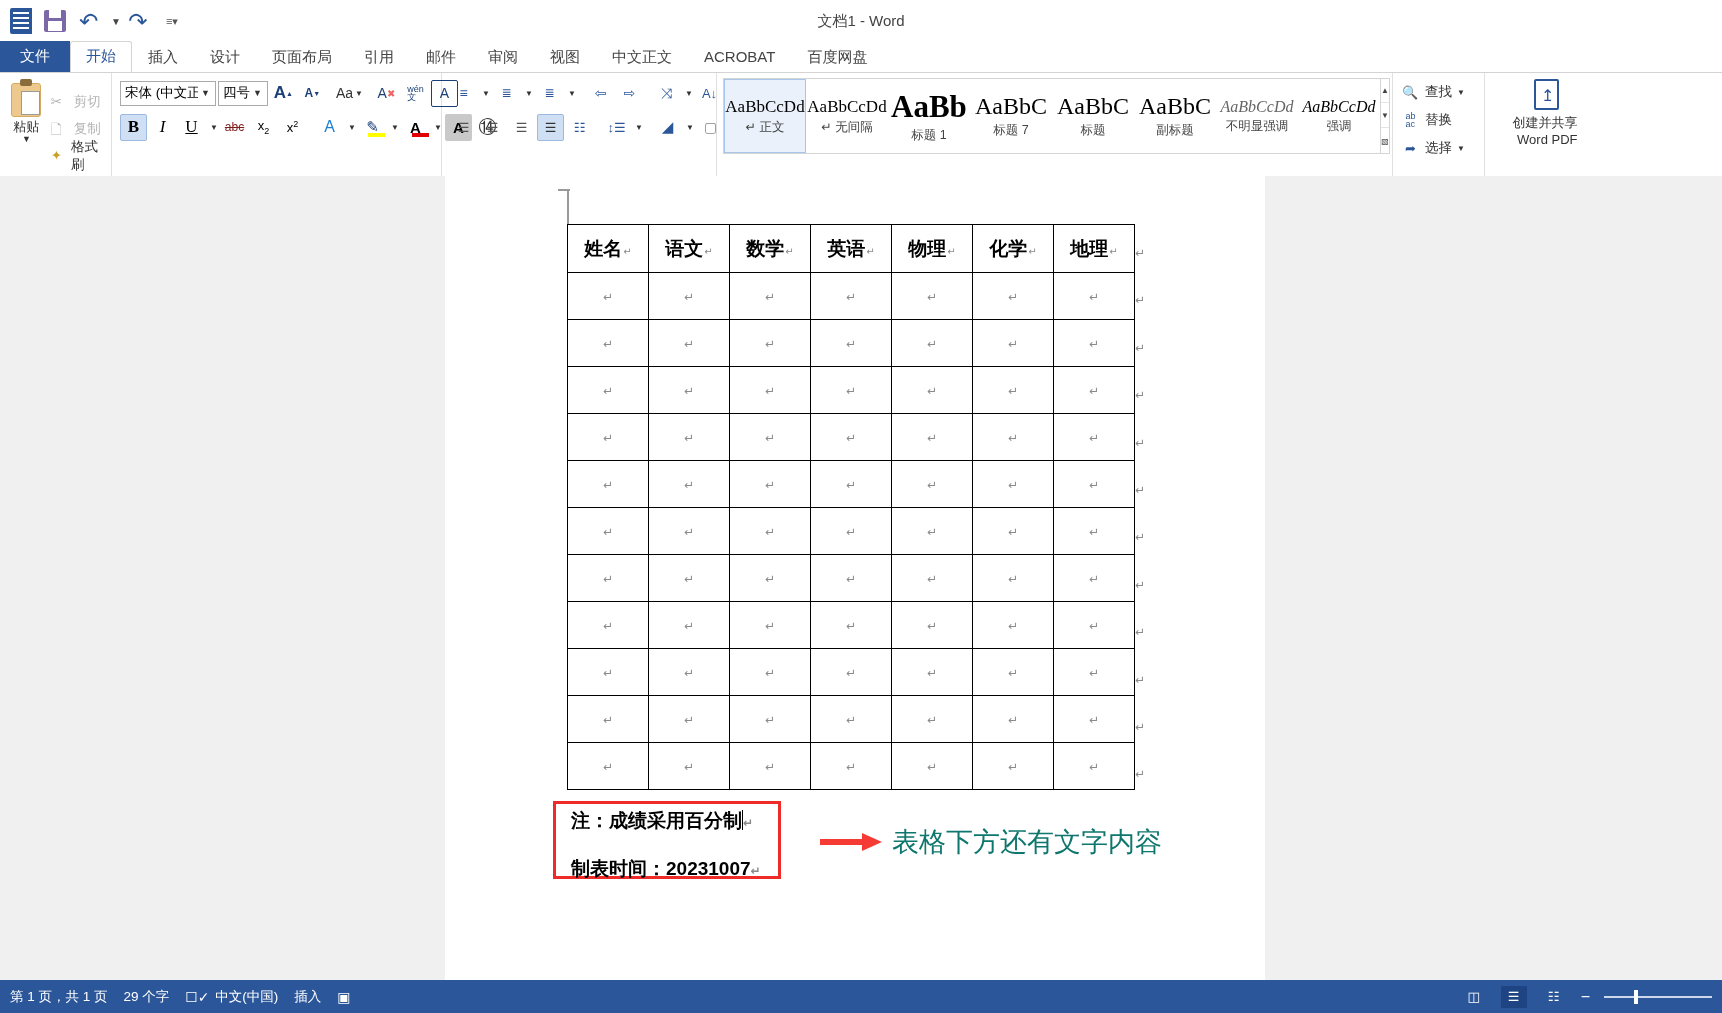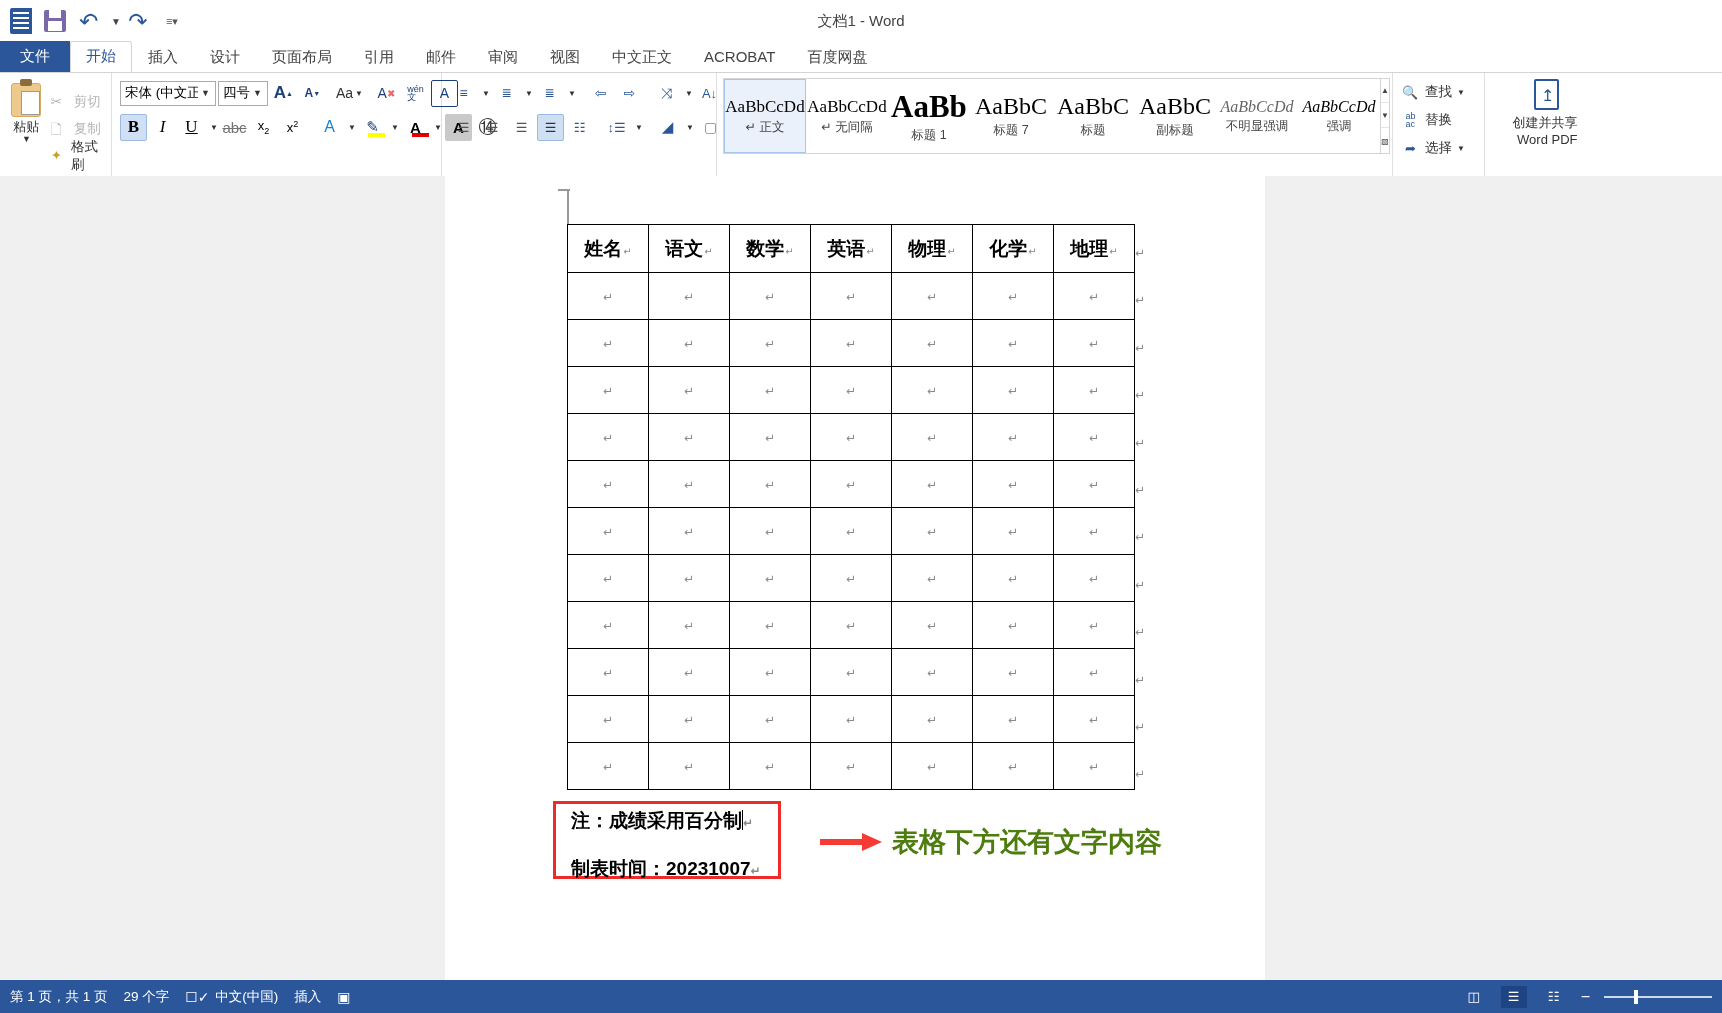--- a/index.html
+++ b/index.html
@@ -86,21 +86,21 @@
         justify-content:center; font-size:15px; color:#1b3f78; cursor:default;
         border:1px solid transparent; border-radius:2px; }
   .btn.sel{ background:#cfe0f5; border-color:#9db9dd; }
   .btn .dd{ font-size:8px; color:#333; margin-left:2px;}
   .sep{ width:1px; height:20px; background:#d9d9d9; margin:0 3px;}
   .grow-a{ font-weight:bold; font-size:17px; color:#1b3f78;}
   .shrink-a{ font-weight:bold; font-size:12px; color:#1b3f78;}
   .b-btn{font-weight:bold; font-family:"Liberation Serif",serif; font-size:17px; color:#000;}
   .i-btn{font-style:italic; font-family:"Liberation Serif",serif; font-size:17px; color:#000;}
   .u-btn{text-decoration:underline; font-family:"Liberation Serif",serif; font-size:17px; color:#000;}
-  .strike{text-decoration:line-through; font-size:15px; color:#737373;}
+  .strike{text-decoration:line-through; font-size:12px; color:#7f1d1d;}
   .sub-b{font-size:13px;color:#000;} .sub-b sub,.sub-b sup{font-size:9px;}
   .hl-ico{position:relative;font-size:15px;color:#1b3f78;}
   .hl-bar{position:absolute;left:2px;bottom:-1px;width:17px;height:4px;background:#ffff00;}
   .fc-bar{position:absolute;left:2px;bottom:-1px;width:17px;height:4px;background:#e00000;}
 
   
   .grp-para{ width:275px; padding:5px 6px 0 8px;}
 
   
   .grp-styles{ width:676px; padding:5px 4px 0 6px; flex-direction:row;}
@@ -164,22 +164,22 @@
 
   
   .annot{ position:absolute; left:820px; top:648px; display:flex; align-items:center;
           gap:10px;}
   .annot-arrow{ position:relative; width:62px; height:14px;}
   .annot-arrow i{ position:absolute; left:0; top:4px; width:44px; height:6px;
                   background:#f53b34;}
   .annot-arrow:after{ content:""; position:absolute; right:0; top:-2px;
     border-left:20px solid #f53b34; border-top:9px solid transparent;
     border-bottom:9px solid transparent;}
-  .annot-txt{ color:#4d7c0f; font-size:27px; white-space:nowrap;
-              font-family:"DejaVu Sans",sans-serif;font-weight:bold;}
+  .annot-txt{ color:#0f766e; font-size:27px; white-space:nowrap;
+              font-family:"DejaVu Sans",sans-serif;}
 
   
   .status{ position:absolute; left:0; bottom:0; width:100%; height:33px;
     background:#2b579a; color:#fff; font-size:13.5px; display:flex;
     align-items:center; padding:0 10px; gap:16px;}
   .st-right{ margin-left:auto; display:flex; align-items:center; gap:14px;}
   .view-b{ width:26px; height:22px; display:flex; align-items:center;
            justify-content:center; font-size:13px;}
   .view-b.on{ background:#1f4484;}
   .zoom-track{ width:108px; height:2px; background:#cdd8e8; position:relative;}

